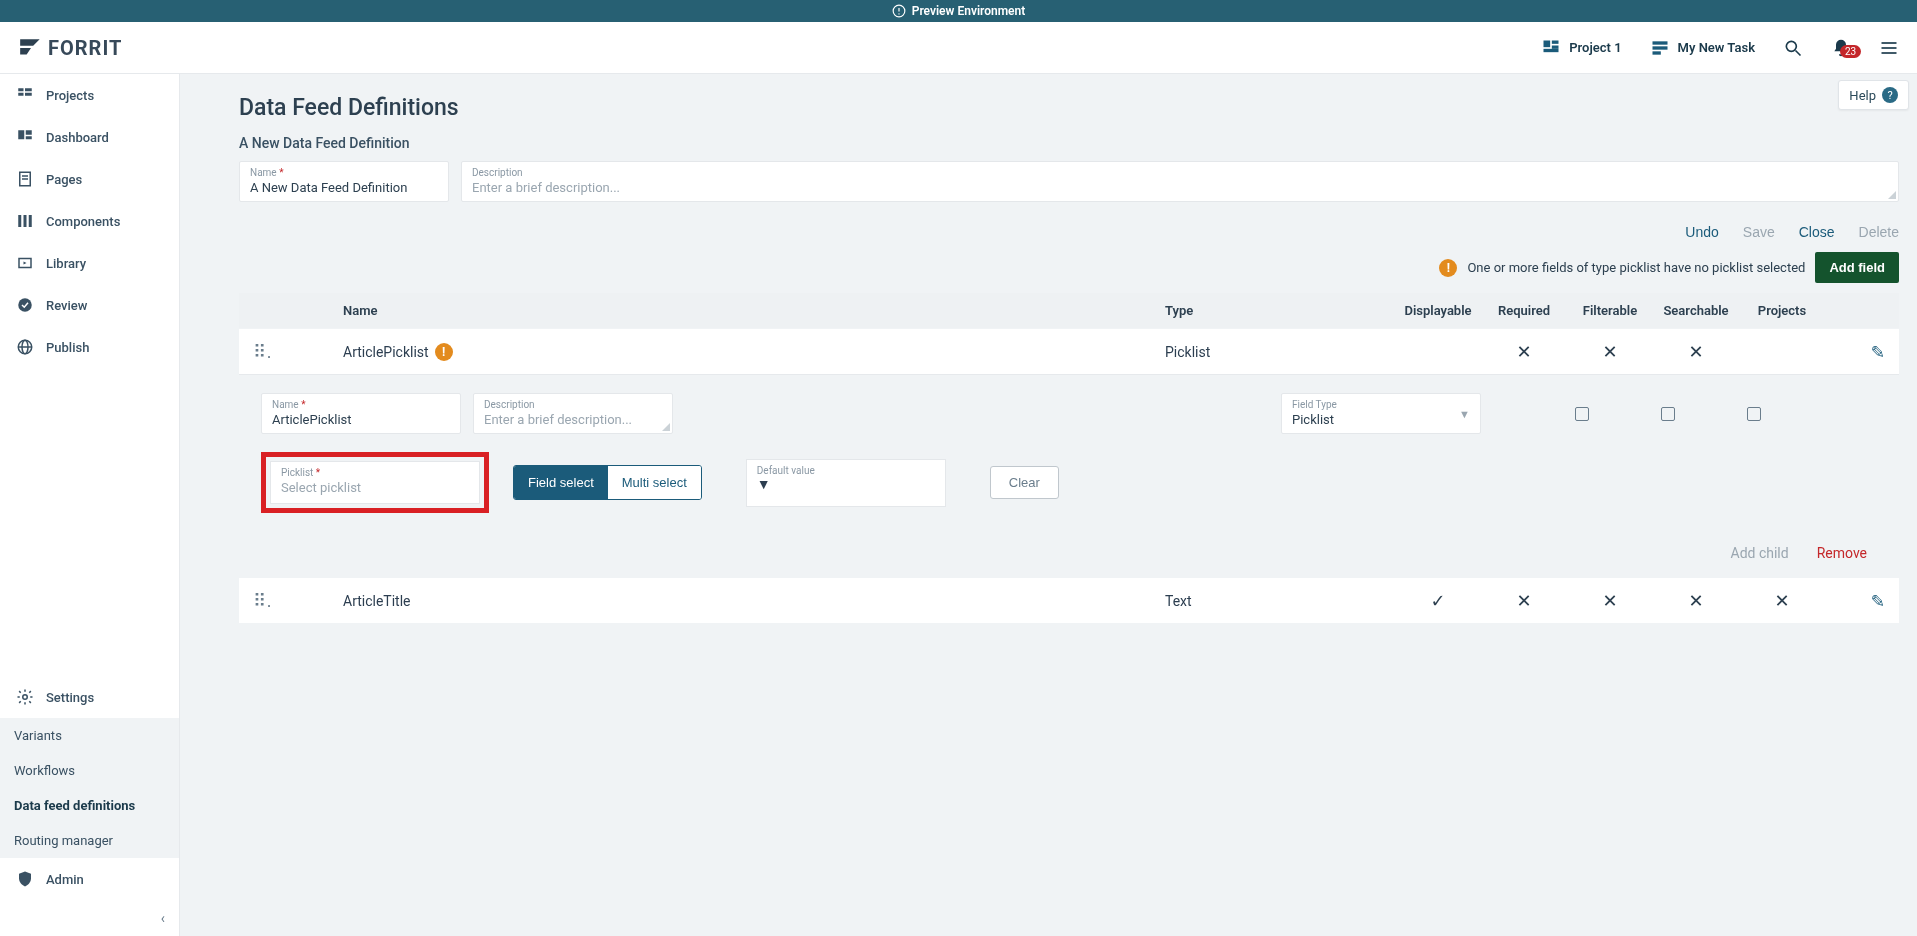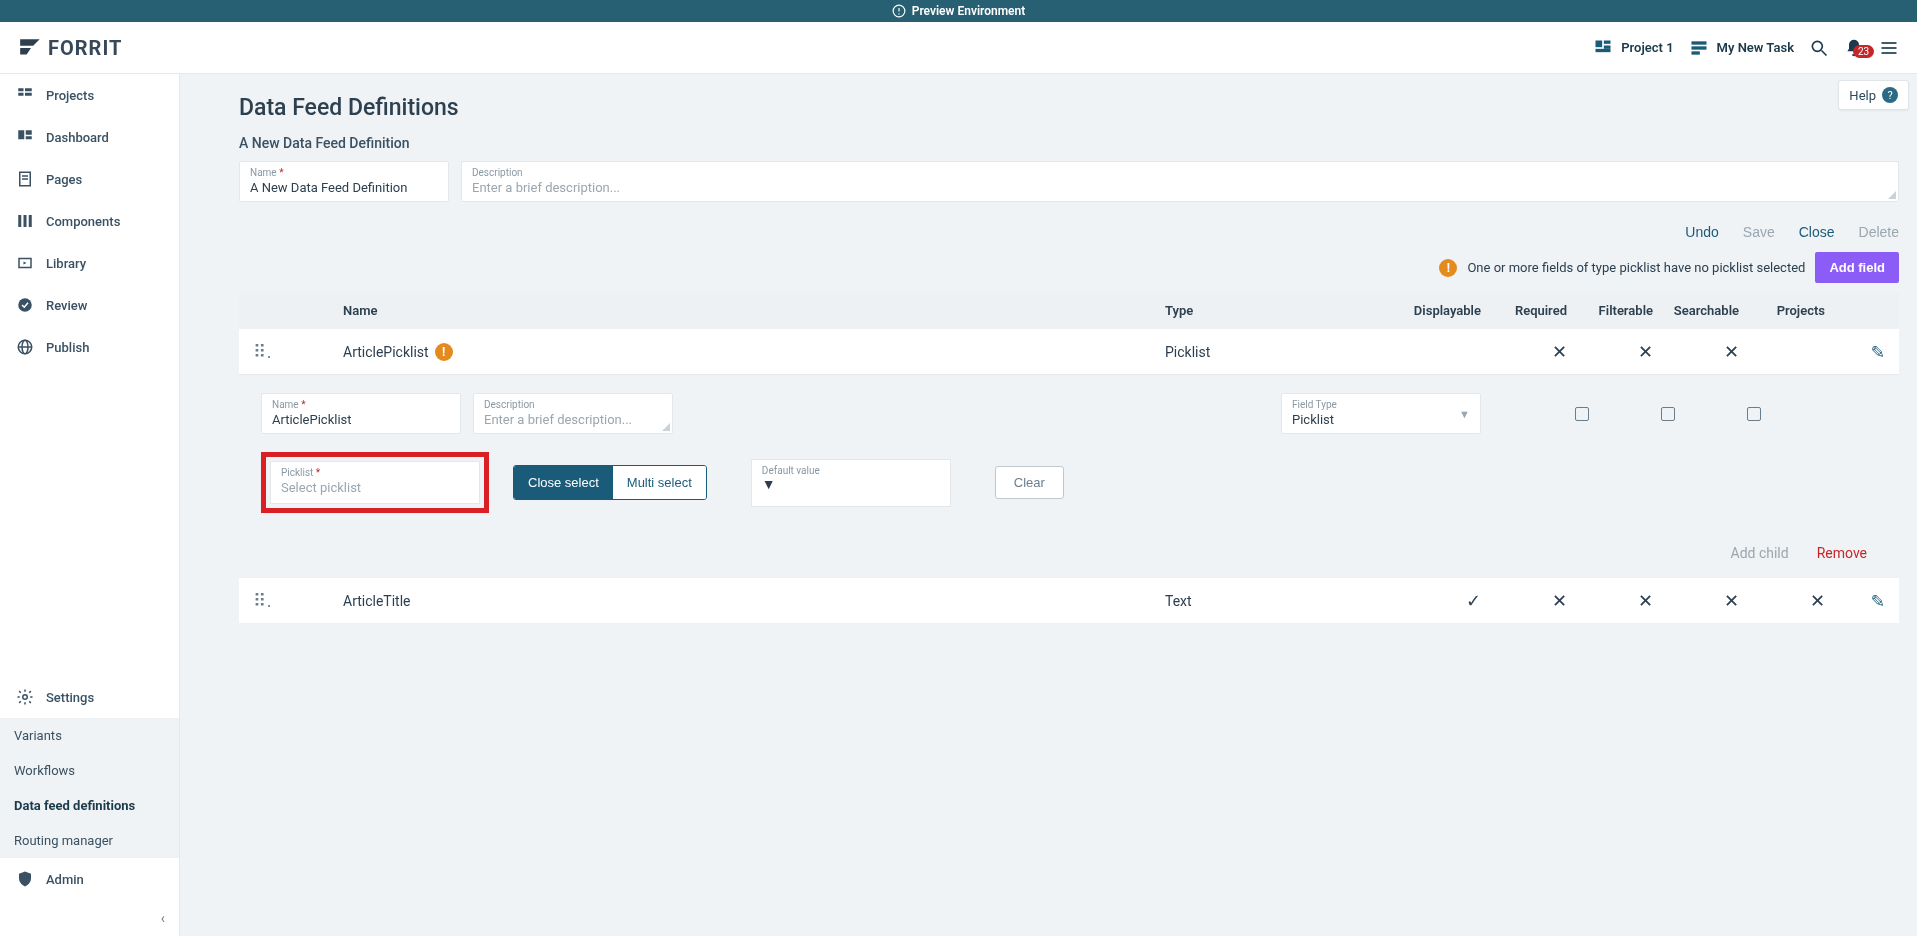--- a/index.html
+++ b/index.html
@@ -6,21 +6,21 @@
 body { font-family: -apple-system, BlinkMacSystemFont, "Segoe UI", Roboto, Arial, sans-serif; font-size: 14px; color: #2c3e50; background: #f0f3f5; width: 1917px; height: 936px; overflow: hidden; }
 
 
 .preview-bar { background: #276073; height: 22px; display: flex; align-items: center; justify-content: center; color: #fff; font-size: 12px; font-weight: 600; gap: 6px; }
 .preview-bar svg { width: 14px; height: 14px; }
 
 
 .header { background: #fff; height: 52px; display: flex; align-items: center; padding: 0 18px; border-bottom: 1px solid #e6e9ec; }
 .logo { display: flex; align-items: center; font-weight: 700; font-size: 20px; color: #374959; letter-spacing: 1px; }
 .logo svg { width: 26px; height: 26px; margin-right: 4px; }
-.header-right { margin-left: auto; display: flex; align-items: flex-start; gap: 15px; }
+.header-right { margin-left: auto; display: flex; align-items: flex-start; gap: 28px; }
 .header-item { display: flex; align-items: center; gap: 8px; color: #1b3a4b; font-size: 13px; font-weight: 600; cursor: pointer; }
 .header-icon { width: 20px; height: 20px; fill: #1b5b7a; }
 .bell-wrap { position: relative; }
 .badge { position: absolute; top: 7px; left: 9px; background: #c4272a; color: #fff; font-size: 10px; border-radius: 9px; padding: 1px 5px; font-weight: 400; }
 .help-pill { position: absolute; right: 8px; top: 80px; background: #fff; border: 1px solid #e0e4e8; border-radius: 3px; padding: 6px 10px; display: flex; align-items: center; gap: 6px; font-size: 13px; color: #2b4a5a; box-shadow: 0 1px 2px rgba(0,0,0,.05); z-index: 5; }
 .help-pill .q { width: 16px; height: 16px; border-radius: 50%; background: #2a6a85; color: #fff; font-size: 11px; display: flex; align-items: center; justify-content: center; }
 
 
 .layout { display: flex; height: calc(100% - 74px); gap: 17px; }
 .sidebar { width: 180px; background: #fff; border-right: 1px solid #e6e9ec; display: flex; flex-direction: column; }
@@ -47,29 +47,29 @@
 .resize-handle { position: absolute; right: 2px; bottom: 2px; width: 10px; height: 10px; opacity: .35; }
 .resize-handle::before { content: ""; position: absolute; right: 0; bottom: 0; width: 0; height: 0; border-right: 8px solid #6a7d8c; border-top: 8px solid transparent; }
 
 
 .action-bar { display: flex; justify-content: flex-end; gap: 24px; padding: 14px 18px 6px 0; }
 .action-btn { background: none; border: none; font-size: 14px; font-weight: 500; cursor: pointer; color: #1b5b7a; }
 .action-btn.muted { color: #9aa6b0; }
 
 .warning-row { display: flex; justify-content: flex-end; align-items: center; gap: 10px; padding: 6px 18px 10px 0; font-size: 13px; color: #2d4050; }
 .warn-ic { width: 18px; height: 18px; border-radius: 50%; background: #e38b1e; color: #fff; display: flex; align-items: center; justify-content: center; font-size: 12px; font-weight: 700; }
-.add-field-btn { background: #8b5cf6; color: #fff; border: none; padding: 8px 14px; font-size: 13px; font-weight: 600; border-radius: 2px; cursor: pointer; }
+.add-field-btn { background: #14532d; color: #fff; border: none; padding: 8px 14px; font-size: 13px; font-weight: 600; border-radius: 2px; cursor: pointer; }
 
 
 .table { width: calc(100% - 18px); }
 .table-head { display: flex; background: #eef1f3; padding: 10px 14px; font-size: 13px; font-weight: 600; color: #2d4050; }
 .col-drag { width: 90px; }
 .col-name { flex: 1; }
 .col-type { width: 230px; }
-.col-b { width: 86px; text-align: right; }
+.col-b { width: 86px; text-align: center; }
 .col-edit { width: 60px; text-align: right; }
 
 .table-row { display: flex; align-items: center; background: #fff; padding: 12px 14px; border-top: 1px solid #f0f3f5; }
 .drag-ic { color: #6a7d8c; cursor: grab; letter-spacing: -2px; font-size: 18px; }
 .row-name { display: flex; align-items: center; gap: 6px; }
 .warn-badge { width: 18px; height: 18px; border-radius: 50%; background: #e38b1e; color: #fff; display: inline-flex; align-items: center; justify-content: center; font-size: 12px; font-weight: 700; }
 .mark { font-size: 18px; color: #2d4050; }
 .edit-ic { color: #1b5b7a; cursor: pointer; font-size: 17px; }
 
 
@@ -323,21 +323,21 @@
         </div>
 
         <div class="editor-row">
           <div class="pick-box">
             <div class="pick-inner">
               <div class="field-label"><span>Picklist</span> <span class="req">*</span></div>
               <div class="field-value field-placeholder">Select picklist</div>
             </div>
           </div>
           <div class="toggle-group" style="margin-left:12px;">
-            <button class="toggle-btn active">Close select</button>
+            <button class="toggle-btn active">Field select</button>
             <button class="toggle-btn">Multi select</button>
           </div>
           <div class="default-field">
             <div class="field-label">Default value</div>
             <span class="chev">▼</span>
           </div>
           <button class="clear-btn">Clear</button>
         </div>
 
         <div class="editor-foot">

